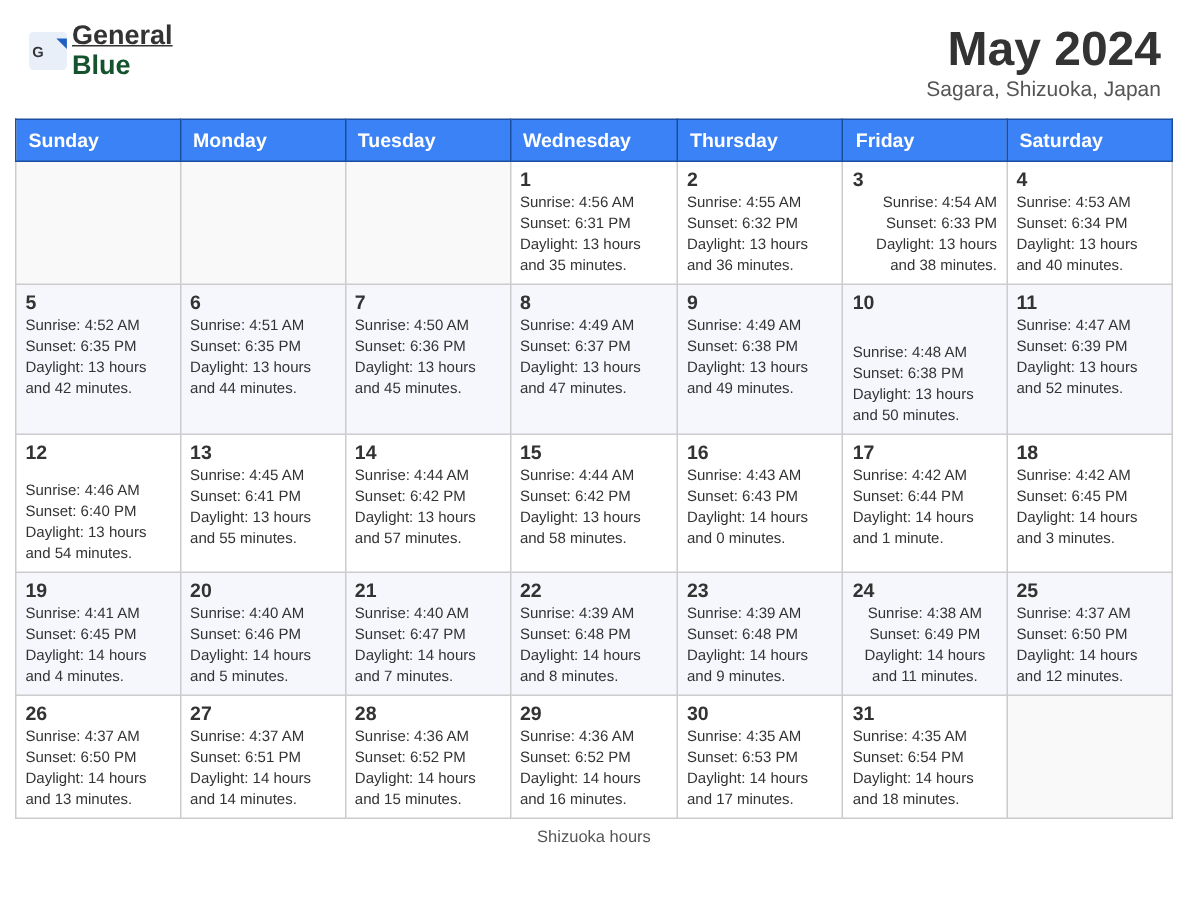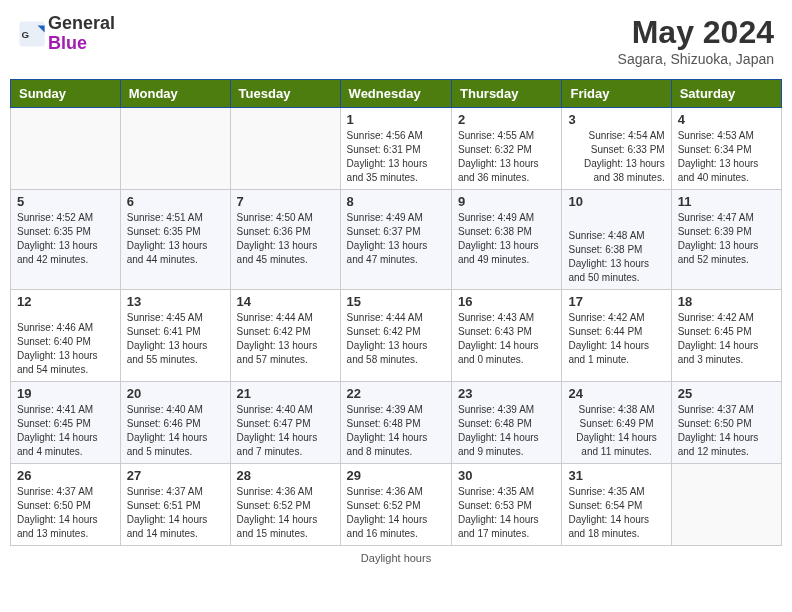--- a/index.html
+++ b/index.html
@@ -19,22 +19,22 @@
     }
     .logo {
       display: flex;
       align-items: center;
     }
     .logo-text {
       font-size: 18px;
       font-weight: bold;
       line-height: 1.1;
     }
-    .logo-general { color: #333; }
-    .logo-blue { color: #a21caf; }
+    .logo-general { color: #333; text-decoration: underline; }
+    .logo-blue { color: #14532d; }
     .logo-icon {
       width: 28px;
       height: 28px;
       margin-right: 2px;
     }
     .title-section {
       text-align: right;
     }
     .main-title {
       font-size: 32px;
@@ -44,21 +44,21 @@
     .subtitle {
       font-size: 14px;
       color: #555;
     }
     .calendar {
       width: 100%;
       border-collapse: collapse;
       border: 1px solid #ccc;
     }
     .calendar th {
-      background-color: #4d7c0f;
+      background-color: #3b82f6;
       color: #fff;
       text-align: left;
       padding: 6px 8px;
       font-size: 13px;
       border: 1px solid #1a4fa0;
     }
     .calendar td {
       border: 1px solid #ccc;
       vertical-align: top;
       padding: 4px 6px;
@@ -355,14 +355,14 @@
 Sunset: 6:54 PM
 Daylight: 14 hours
 and 18 minutes.</div>
         </td>
         <td class="empty-cell"></td>
       </tr>
     </tbody>
 </table>
 
 <div class="footer">
-  <span>Daylight hours</span>
+  <span>Shizuoka hours</span>
 </div>
 
 </body></html>

